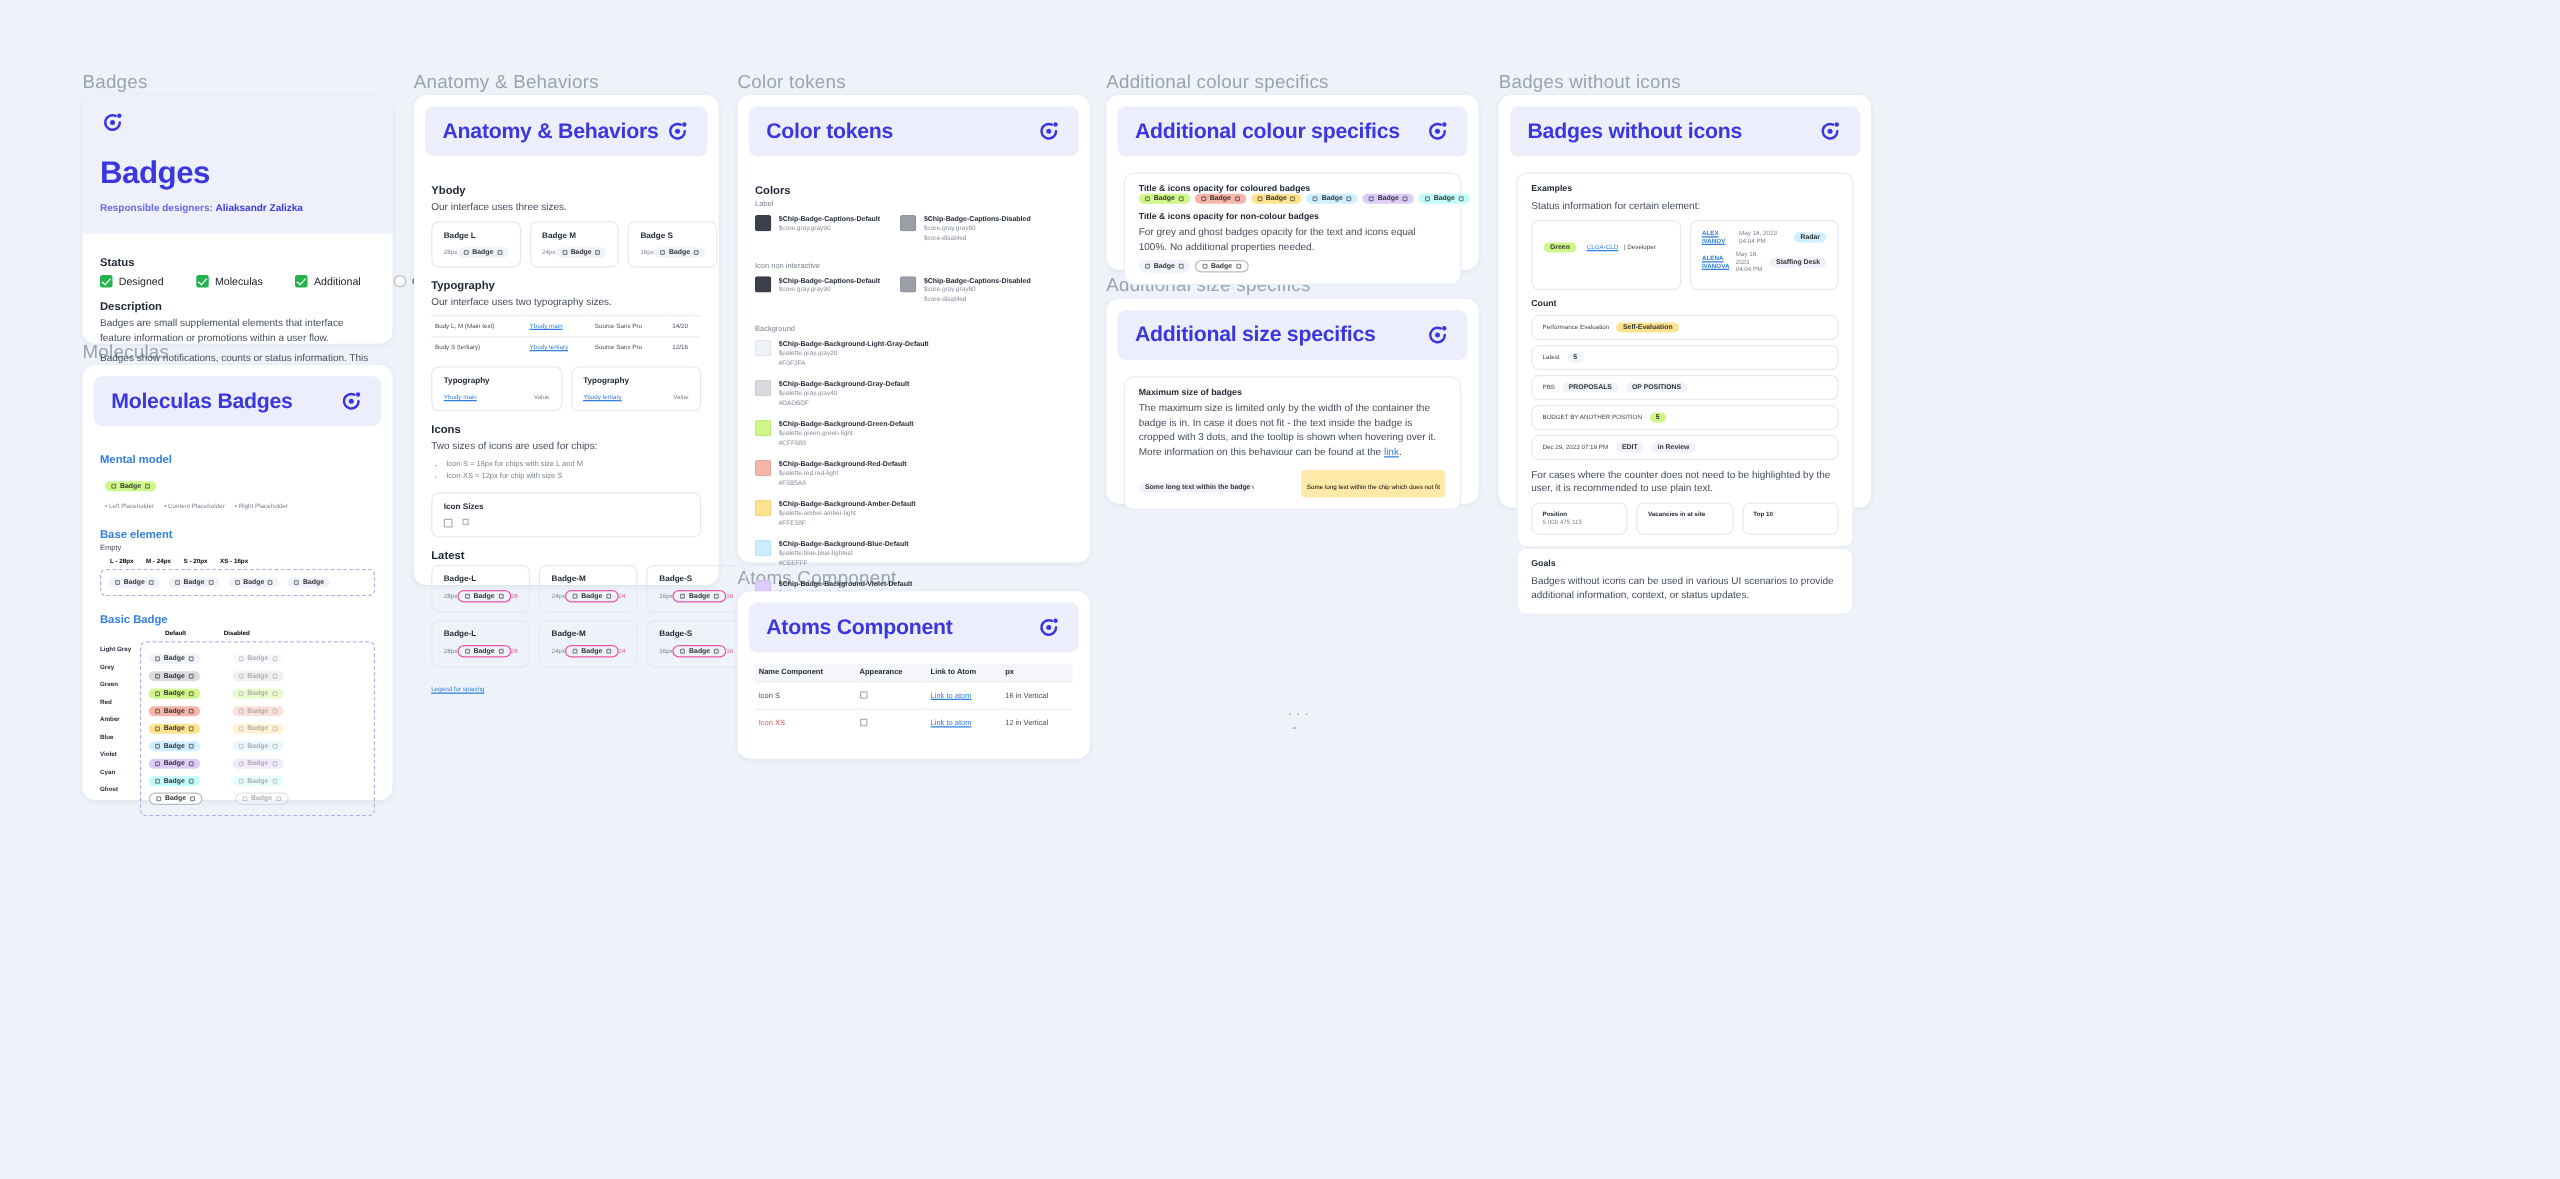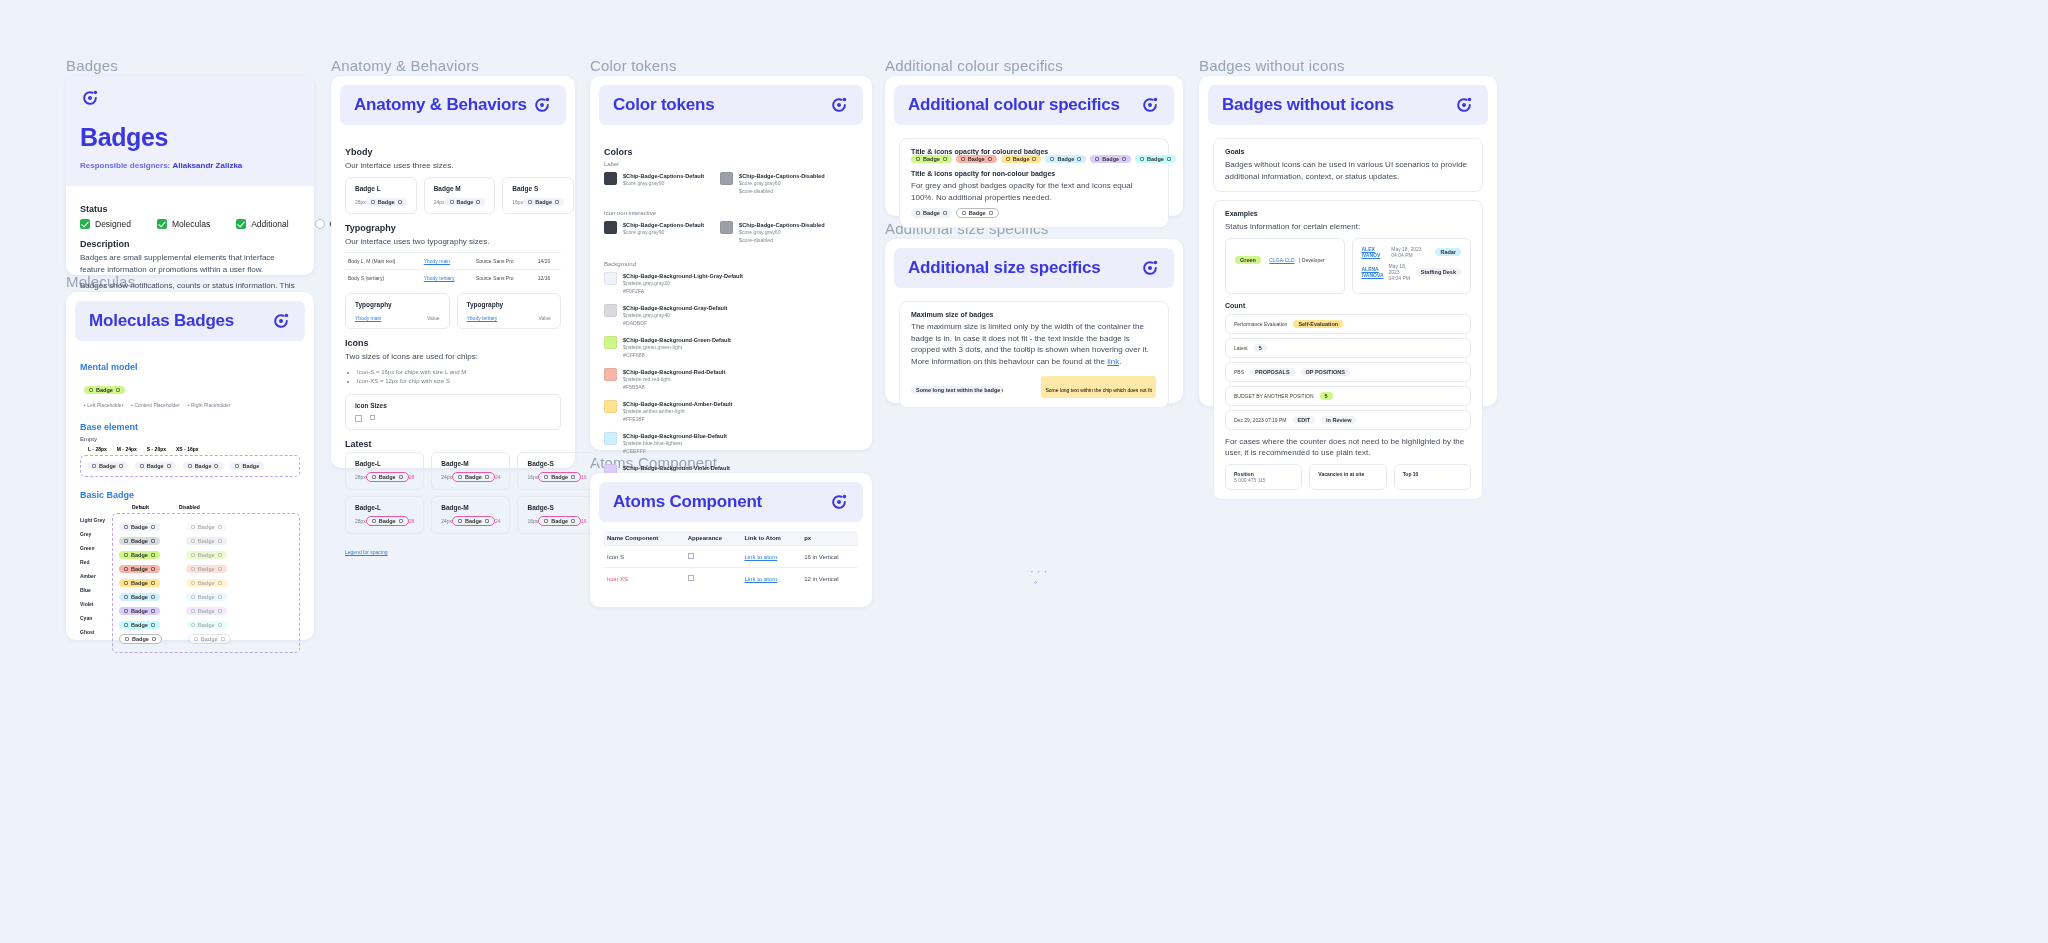--- a/index.html
+++ b/index.html
@@ -796,24 +796,20 @@
   <div class="card" style="left:1199px; top:76px; width:298px; height:330px;">
     <div class="card-head">
       <span class="card-title">Badges without icons</span>
       <svg class="logo-mark" viewBox="0 0 24 24">
         <path d="M19 12a7 7 0 1 1-4-6.3" fill="none" stroke="#3b37e0" stroke-width="2.4" stroke-linecap="round"></path>
         <circle cx="18.5" cy="5.5" r="2.1" fill="#3b37e0"></circle>
           <circle cx="12" cy="12" r="2.4" fill="#3b37e0"></circle>
       </svg>
     </div>
     <div class="card-body">
-      <div class="sub-card">
-        <div class="bx-title" style="font-size:7px;">Goals</div>
-        <p class="sec xtiny" style="margin:4px 0 0;">Badges without icons can be used in various UI scenarios to provide additional information, context, or status updates.</p>
-      </div>
       <div class="sub-card" style="margin-bottom:0;">
         <div class="bx-title" style="font-size:7px;">Examples</div>
         <p class="sec xtiny" style="margin:4px 0 5px;">Status information for certain element:</p>
         <div class="box-row" style="margin-bottom:8px;">
           <div class="box" style="padding:9px;">
             <span class="chip green">
                 <span>Green</span>
               </span>
             <span class="xtiny link" style="margin-left:4px;">CLGA-CLD</span>
             <span class="xtiny" style="color:#444;"> | <span>Developer</span></span>
@@ -863,18 +859,22 @@
               <div class="xtiny muted">5 000 475 115</div>
             </div>
             <div class="box" style="padding: 6px 8px;">
               <div class="xtiny" style="font-weight:bold;color:#1f2733;">Vacancies in at site</div>
             </div>
             <div class="box" style="padding: 6px 8px;">
               <div class="xtiny" style="font-weight:bold;color:#1f2733;">Top 10</div>
             </div>
           </div>
       </div>
+      <div class="sub-card">
+        <div class="bx-title" style="font-size:7px;">Goals</div>
+        <p class="sec xtiny" style="margin:4px 0 0;">Badges without icons can be used in various UI scenarios to provide additional information, context, or status updates.</p>
+      </div>
     </div>
   </div>
 
   <div style="position:absolute; left:1030px; top:565px; color:#9aa3b2; font-size:11px;">· · ·</div>
   <div style="position:absolute; left:1034px; top:578px; color:#3b37e0; font-size:8px;">◦</div>
 </div>
 
 </body></html>

